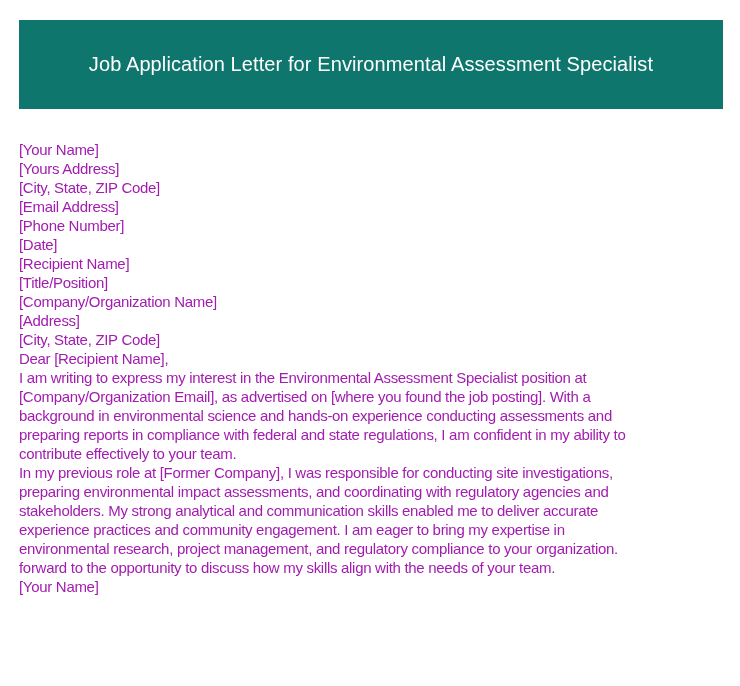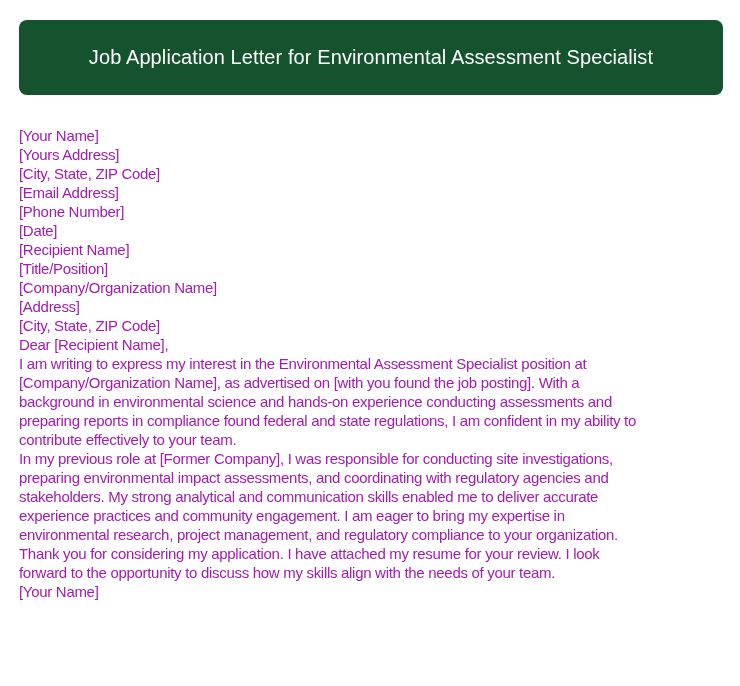--- a/index.html
+++ b/index.html
@@ -5,26 +5,25 @@
   * { margin: 0; padding: 0; box-sizing: border-box; }
   html, body {
     width: 740px;
     height: 686px;
     background: #ffffff;
     overflow: hidden;
     font-family: "Liberation Sans", "DejaVu Sans", sans-serif;
   }
   .banner {
     margin: 20px 17px 0 19px;
-    height: 75px;
-    background: #14532d;
+    height: 89px;
+    background: #0f766e;
     display: flex;
     align-items: center;
     justify-content: center;
-    border-radius: 8px;
   }
   .banner-title {
     color: #ffffff;
     font-size: 20px;
     font-weight: 500;
     letter-spacing: 0.1px;
     text-align: center;
     white-space: nowrap;
   }
   .letter-body {
@@ -52,25 +51,24 @@
     <div class="letter-line">[Email Address]</div>
     <div class="letter-line">[Phone Number]</div>
     <div class="letter-line">[Date]</div>
     <div class="letter-line">[Recipient Name]</div>
     <div class="letter-line">[Title/Position]</div>
     <div class="letter-line">[Company/Organization Name]</div>
     <div class="letter-line">[Address]</div>
     <div class="letter-line">[City, State, ZIP Code]</div>
     <div class="letter-line">Dear [Recipient Name],</div>
     <div class="letter-line">I am writing to express my interest in the Environmental Assessment Specialist position at</div>
-    <div class="letter-line">[Company/Organization Name], as advertised on [with you found the job posting]. With a</div>
+    <div class="letter-line">[Company/Organization Email], as advertised on [where you found the job posting]. With a</div>
     <div class="letter-line">background in environmental science and hands-on experience conducting assessments and</div>
-    <div class="letter-line">preparing reports in compliance found federal and state regulations, I am confident in my ability to</div>
+    <div class="letter-line">preparing reports in compliance with federal and state regulations, I am confident in my ability to</div>
     <div class="letter-line">contribute effectively to your team.</div>
     <div class="letter-line">In my previous role at [Former Company], I was responsible for conducting site investigations,</div>
     <div class="letter-line">preparing environmental impact assessments, and coordinating with regulatory agencies and</div>
     <div class="letter-line">stakeholders. My strong analytical and communication skills enabled me to deliver accurate</div>
     <div class="letter-line">experience practices and community engagement. I am eager to bring my expertise in</div>
     <div class="letter-line">environmental research, project management, and regulatory compliance to your organization.</div>
-    <div class="letter-line">Thank you for considering my application. I have attached my resume for your review. I look</div>
     <div class="letter-line">forward to the opportunity to discuss how my skills align with the needs of your team.</div>
     <div class="letter-line">[Your Name]</div>
   </div>
 
 </body></html>

